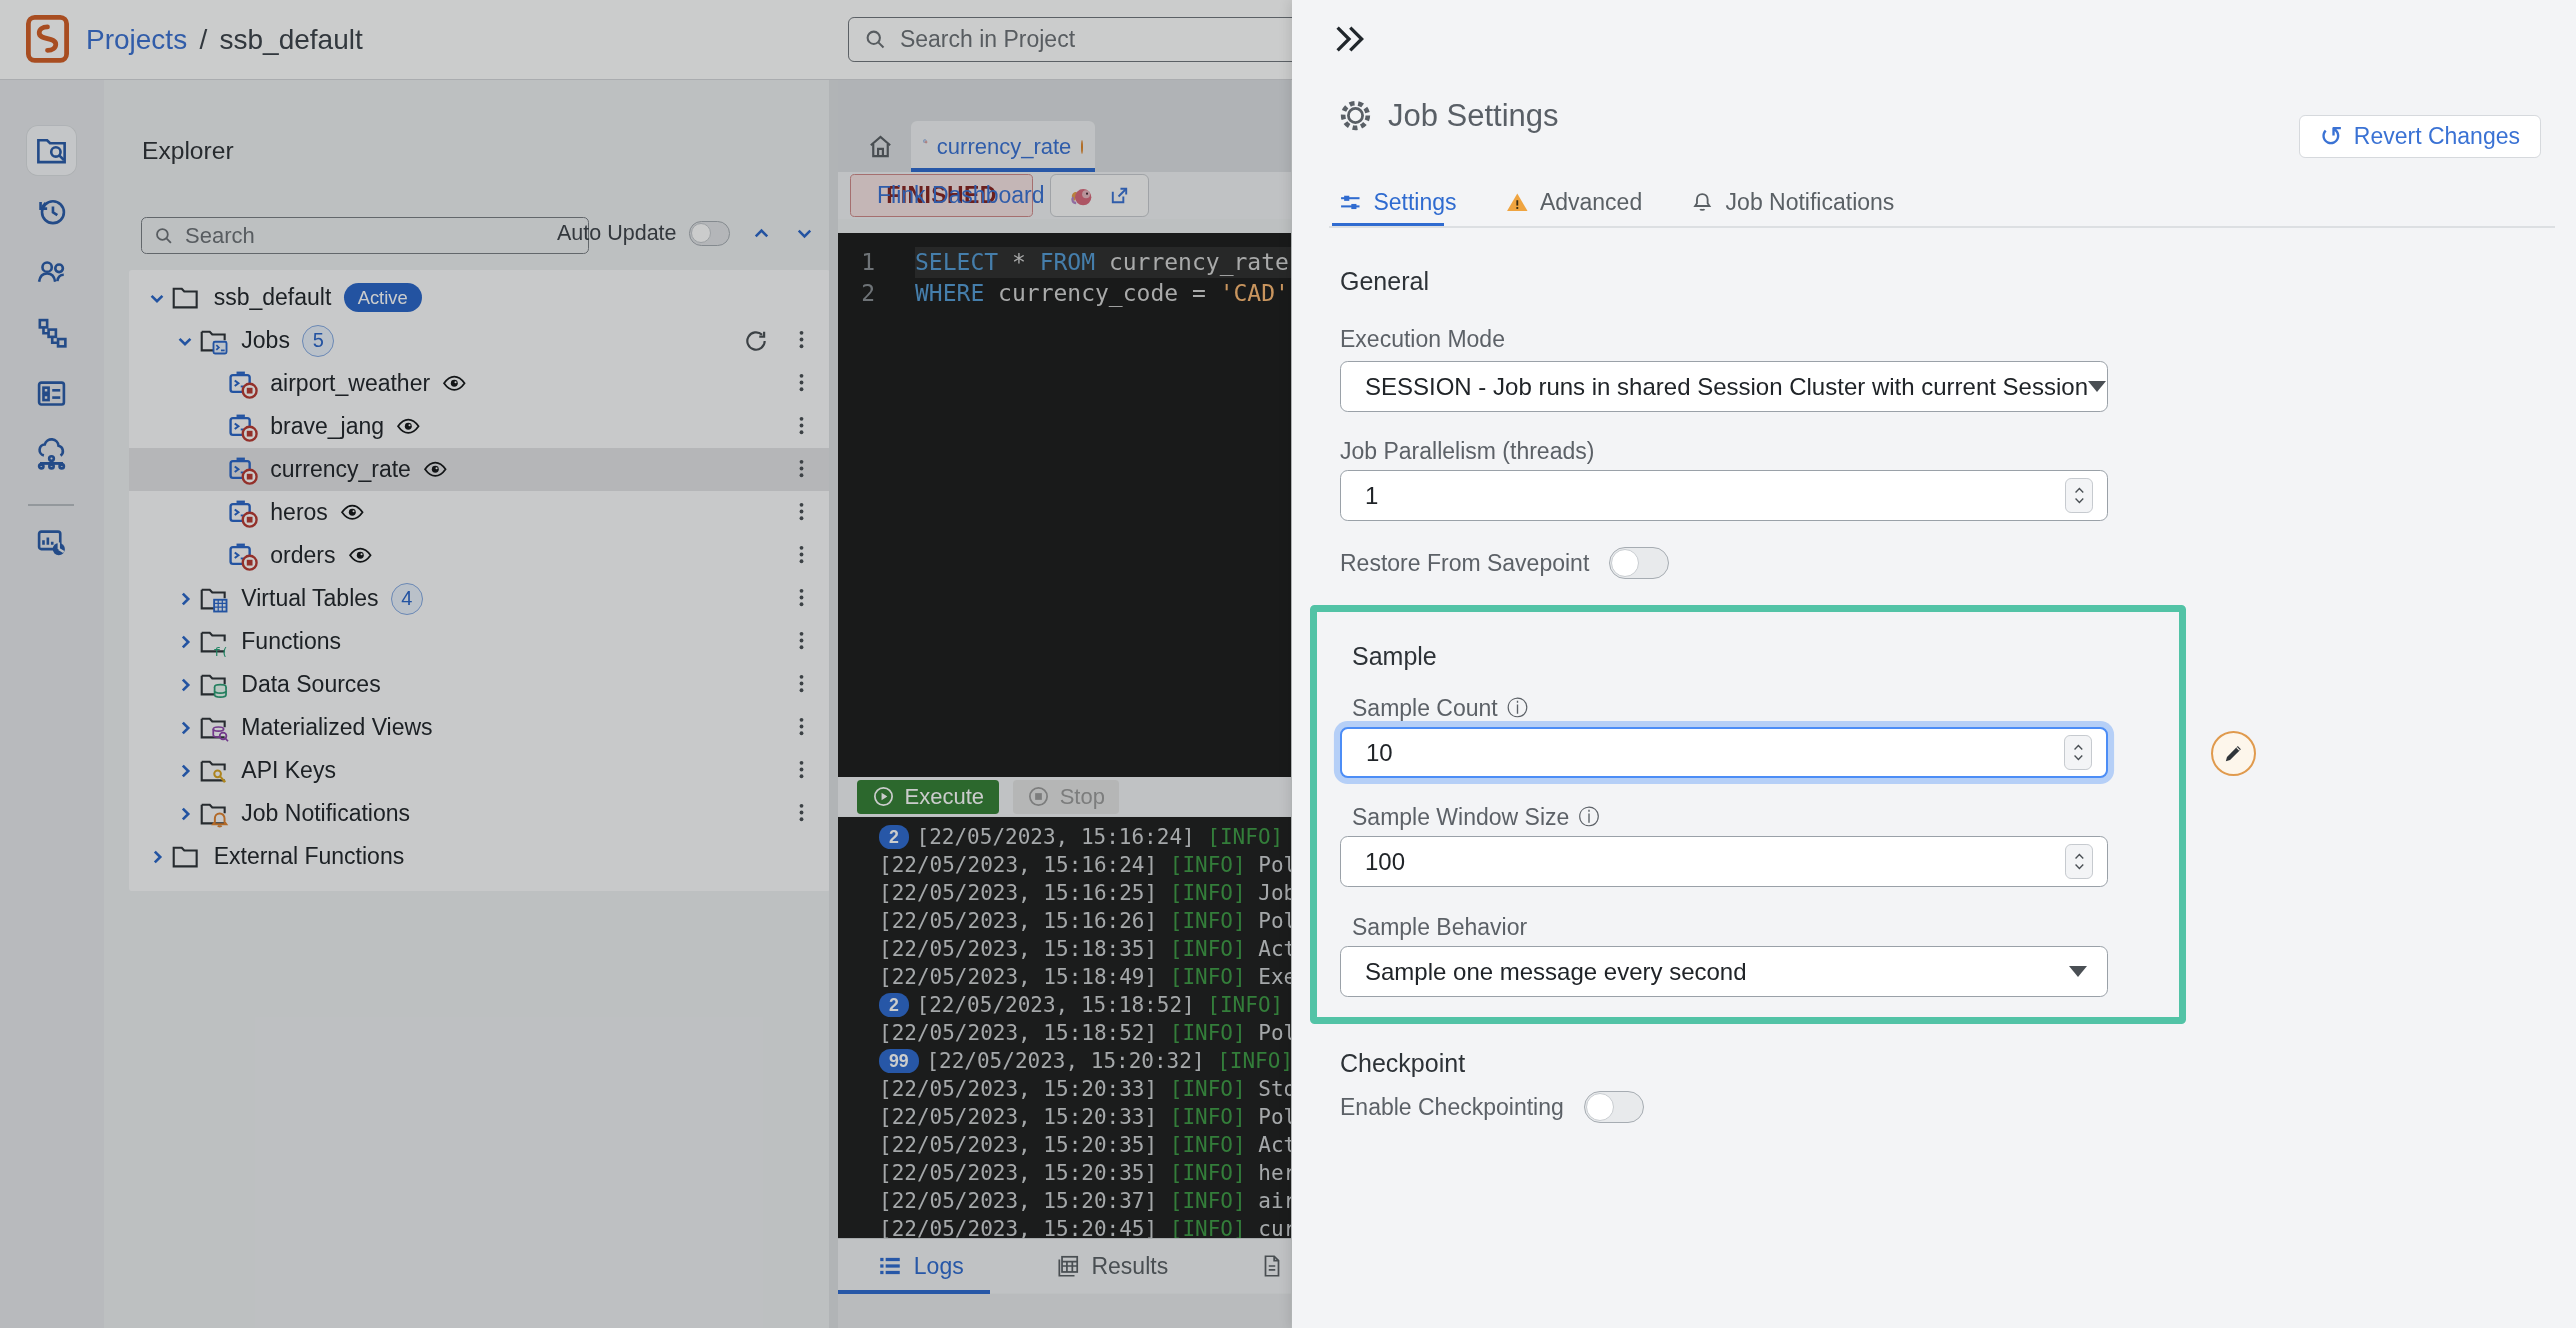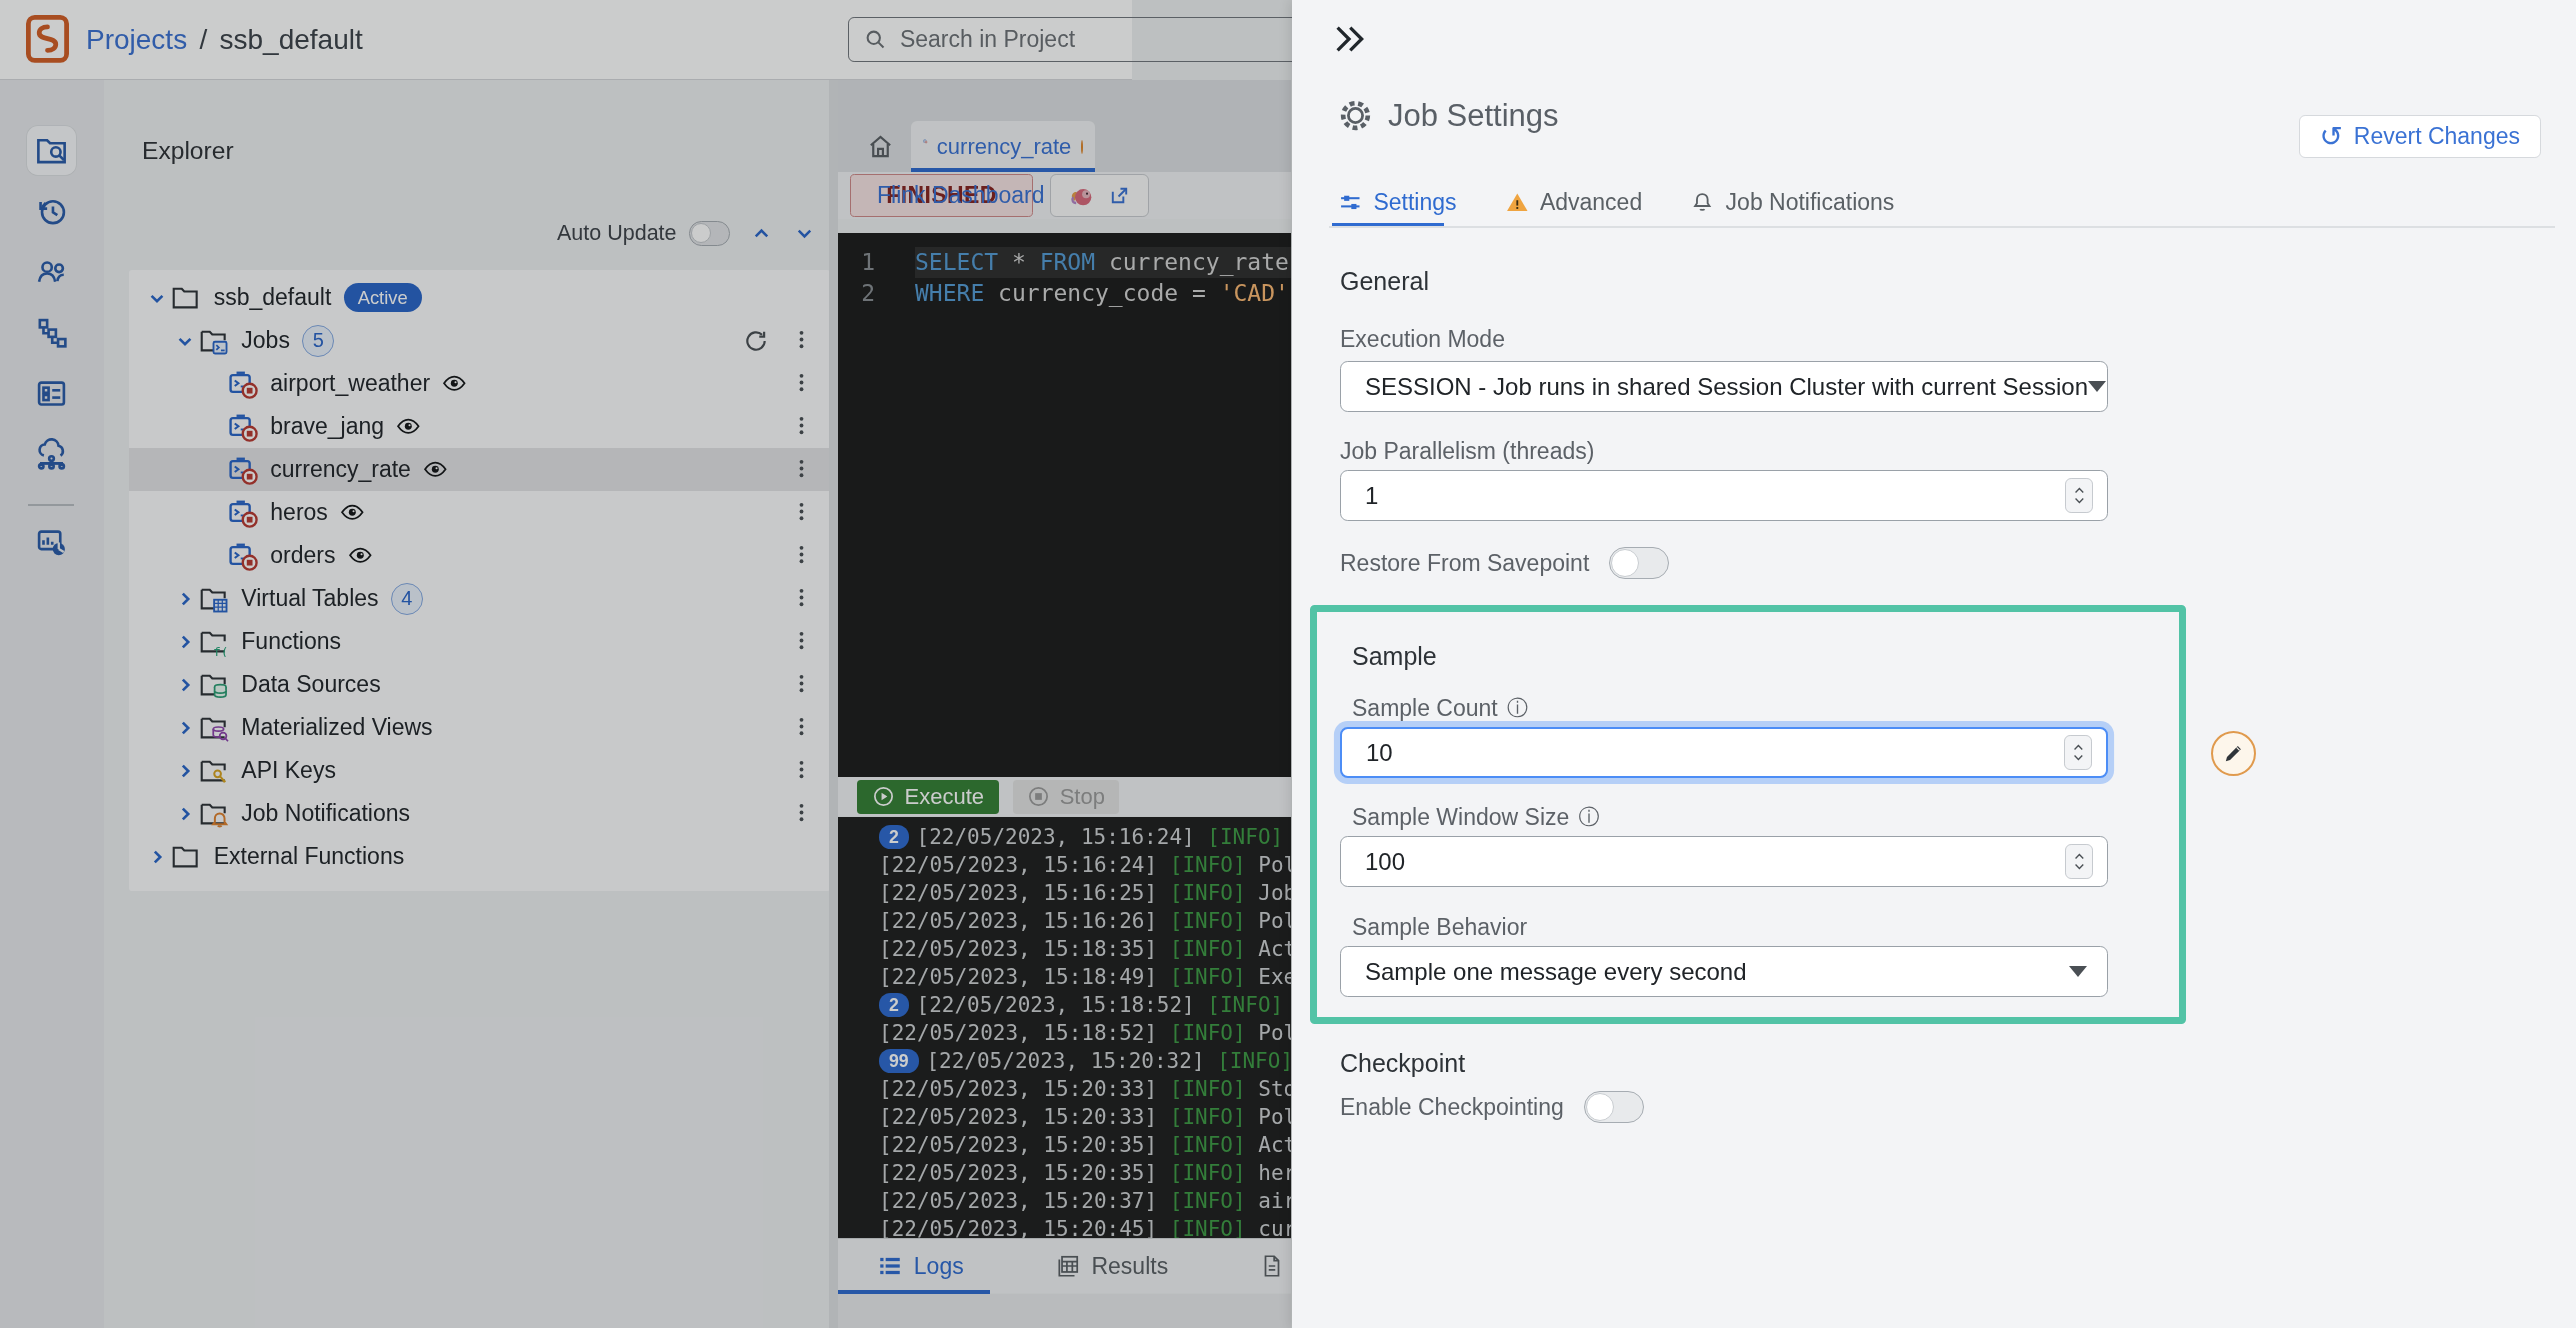--- a/index.html
+++ b/index.html
@@ -3,21 +3,21 @@
 <meta charset="utf-8">
 <style>
   html,body{margin:0;padding:0;}
   body{width:2576px;height:1329px;position:relative;overflow:hidden;
        font-family:"Liberation Sans",sans-serif;background:#ffffff;}
   #app{position:absolute;inset:0;}
   
   .left-region{position:absolute;left:0;top:0;width:1292px;height:1329px;z-index:1;background:#eef0f2;}
   .dim{position:absolute;left:0;top:0;width:1292px;height:1329px;background:rgba(10,12,14,0.21);z-index:5;pointer-events:none;}
   
-  .topbar{position:absolute;left:0;top:0;width:1132px;height:80px;background:#ffffff;border-bottom:1.5px solid #d5d7da;box-sizing:border-box;}
+  .topbar{position:absolute;left:0;top:0;width:1292px;height:80px;background:#ffffff;border-bottom:1.5px solid #d5d7da;box-sizing:border-box;}
   .logo{position:absolute;left:26px;top:15.4px;width:43px;height:48px;}
   .crumbs{position:absolute;left:86px;top:0;height:80px;display:flex;align-items:center;gap:12.3px;font-size:28px;white-space:nowrap;}
   .crumb-root{color:#3c72d3;}
   .crumb-sep,.crumb-cur{color:#3e444b;}
   .proj-search{position:absolute;left:848px;top:17px;width:461px;height:45px;border:1.5px solid #72777d;border-radius:6.1px;
       box-sizing:border-box;display:flex;align-items:center;gap:12.3px;padding:0 14px;color:#6d7277;font-size:23px;background:transparent;}
   
   .rail{position:absolute;left:0;top:80px;width:104px;height:1249px;background:#e7e9ec;}
   .rail-item{position:absolute;left:27px;width:49px;height:49px;display:flex;align-items:center;justify-content:center;border-radius:10.8px;}
   .rail-item.active{background:#f7f8fa;box-shadow:0 0 0 0.8px #d9dcdf;}
@@ -215,20 +215,29 @@
             <path d="M6.5 13.5v-3M9.5 13.5v-5M12.5 13.5v-2"></path>
             <circle cx="17" cy="16.5" r="4.2" fill="#2b5ca9" stroke="none"></circle>
             <path d="M17 16.5V12" stroke="#eef0f2" stroke-width="1.6"></path>
             <path d="M17 16.5l3.4 2" stroke="#eef0f2" stroke-width="1.6"></path>
           </svg>
         </div>
       </div>
 
     <div class="explorer">
       <div class="exp-title">Explorer</div>
+      <div class="exp-search">
+        <span style="display:flex;">
+          <svg width="21.5" height="21.5" viewBox="0 0 24 24" fill="none" stroke="#6d7277" stroke-width="2">
+              <circle cx="10.5" cy="10.5" r="6"></circle>
+              <path d="M15 15l5 5"></path>
+            </svg>
+        </span>
+        <span>Search</span>
+      </div>
       <div class="auto-upd">
         <span class="lbl">Auto Update</span>
         <div class="mini-toggle">
             <div class="knob"></div>
           </div>
         <div class="updown">
           <span style="display:flex;">
             <svg viewBox="0 0 24 24" fill="none" stroke="#2b66c9" stroke-width="2.6">
                 <path d="M6 15l6-6 6 6"></path>
               </svg>

